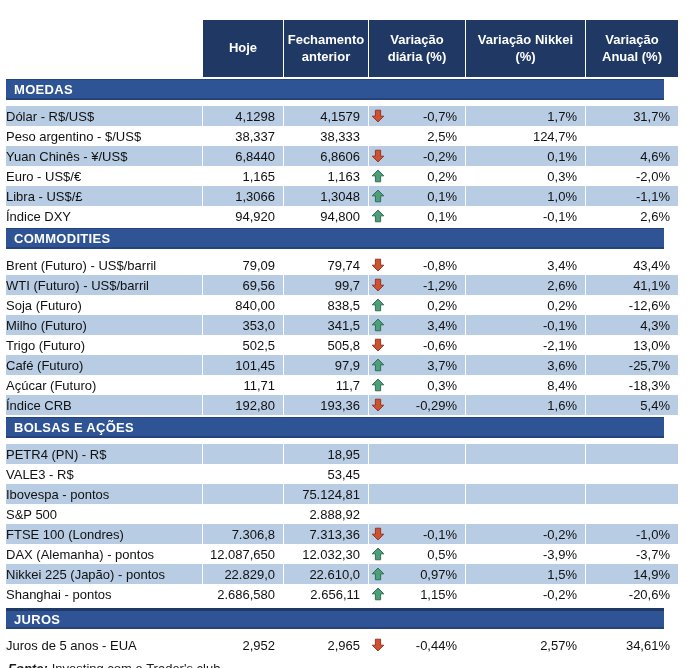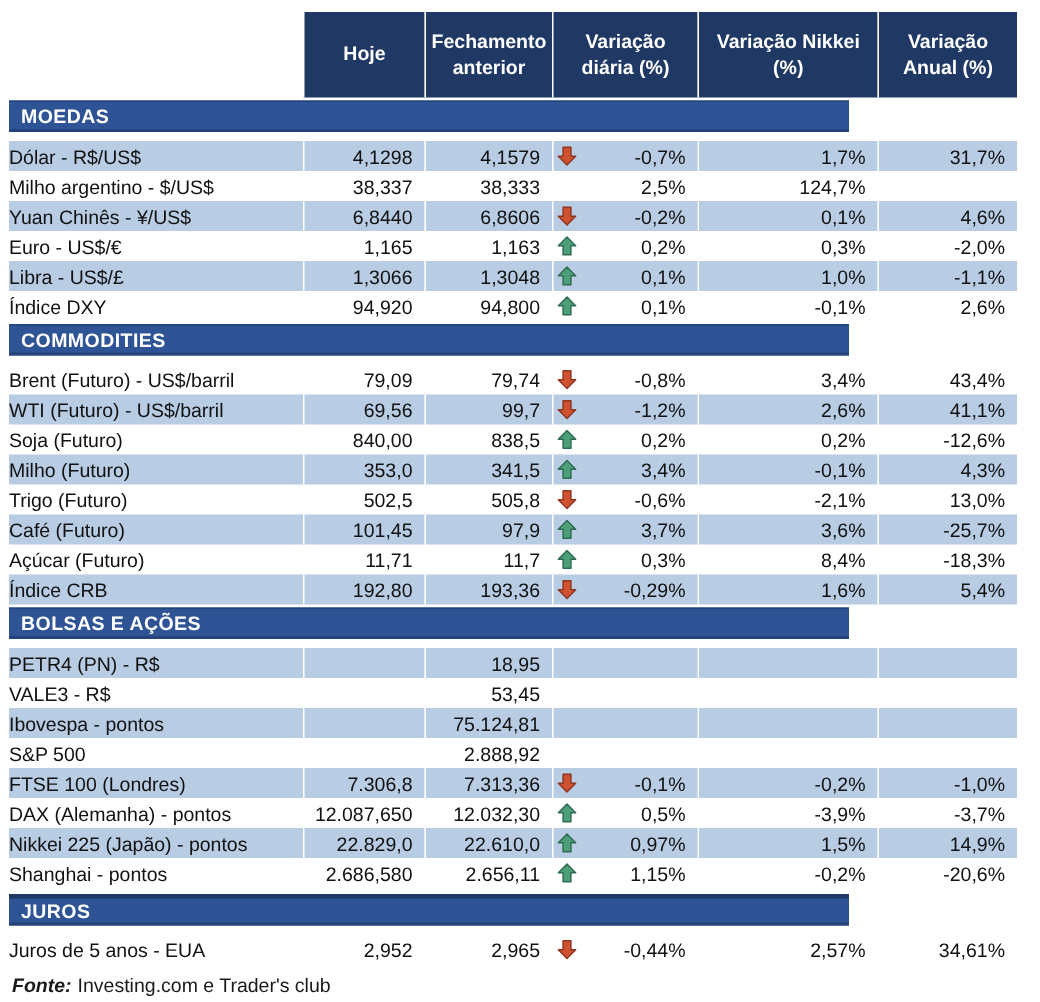--- a/index.html
+++ b/index.html
@@ -1,26 +1,26 @@
 <!DOCTYPE html>
 <html style="--header-bg: #1F3864; --band-bg: #2F5496; --band-edge: #24437A; --shade: #B8CCE4;"><head>
 <meta charset="utf-8">
 <style>
   html,body{margin:0;padding:0;background:#fff;}
   body{width:693px;height:668px;font-family:"Liberation Sans",sans-serif;color:#1a1a1a;overflow:hidden;}
   .sheet{padding:8px 0 0 6px;}
   .grid-row{display:grid;grid-template-columns:196px 81px 85px 97px 120px 93px;}
   
-  #header-row{margin-bottom:2px;}
+  #header-row{margin-bottom:2px;margin-top:12px;}
   .hcell{background:var(--header-bg);color:#fff;font-weight:bold;font-size:13px;line-height:1.25;
          height:57px;display:flex;align-items:center;justify-content:center;text-align:center;
          padding:0 5px;border-left:1px solid #fff;box-sizing:border-box;}
   .hcell.corner{background:#fff;border-left:none;}
   
-  .band{width:560px;box-sizing:border-box;height:21px;margin:2px 0 6px 0;background:var(--band-bg);
+  .band{width:658px;box-sizing:border-box;height:21px;margin:2px 0 6px 0;background:var(--band-bg);
         border-top:1px solid var(--band-edge);border-bottom:2px solid var(--band-edge);
         color:#fff;font-weight:bold;font-size:13px;letter-spacing:.3px;display:flex;align-items:center;padding-left:8px;}
   .sec-3 .band{border-top:3px solid var(--header-bg);margin-top:4px;}
   
   .row{height:20px;}
   .cell{display:flex;align-items:center;justify-content:flex-end;font-size:13px;white-space:nowrap;overflow:hidden;
         padding:0 8px 0 2px;border-left:1px solid #fff;box-sizing:border-box;color:#111;}
   .cell.label{justify-content:flex-start;padding-left:0;border-left:none;}
   .shaded .cell{background:var(--shade);}
   .cell.diaria{position:relative;}
@@ -53,21 +53,21 @@
               <svg width="14" height="15" viewBox="0 0 16 16">
                 <path d="M8 14.8 L14.6 8.2 L11 8.2 L11 1.4 L5 1.4 L5 8.2 L1.4 8.2 Z" fill="#D0512F" stroke="#8F3520" stroke-width="1.1" stroke-linejoin="round"></path>
               </svg>
             </span>
             <span class="pct">-0,7%</span>
           </div>
           <div class="cell">1,7%</div>
           <div class="cell">31,7%</div>
         </div>
         <div class="grid-row row">
-          <div class="cell label">Milho argentino - $/US$</div>
+          <div class="cell label">Peso argentino - $/US$</div>
           <div class="cell">38,337</div>
           <div class="cell">38,333</div>
           <div class="cell">2,5%</div>
           <div class="cell">124,7%</div>
         </div>
         <div class="grid-row row shaded">
           <div class="cell label">Yuan Chinês - ¥/US$</div>
           <div class="cell">6,8440</div>
           <div class="cell">6,8606</div>
           <div class="cell diaria">

